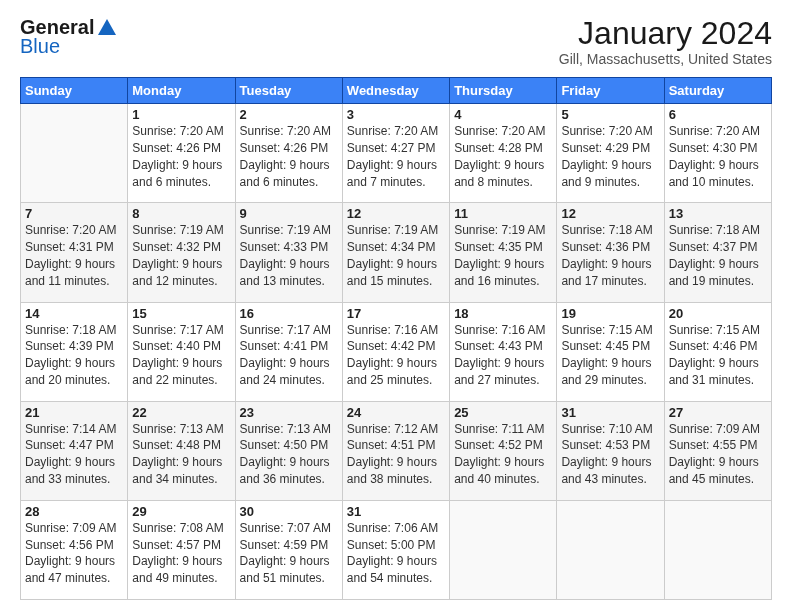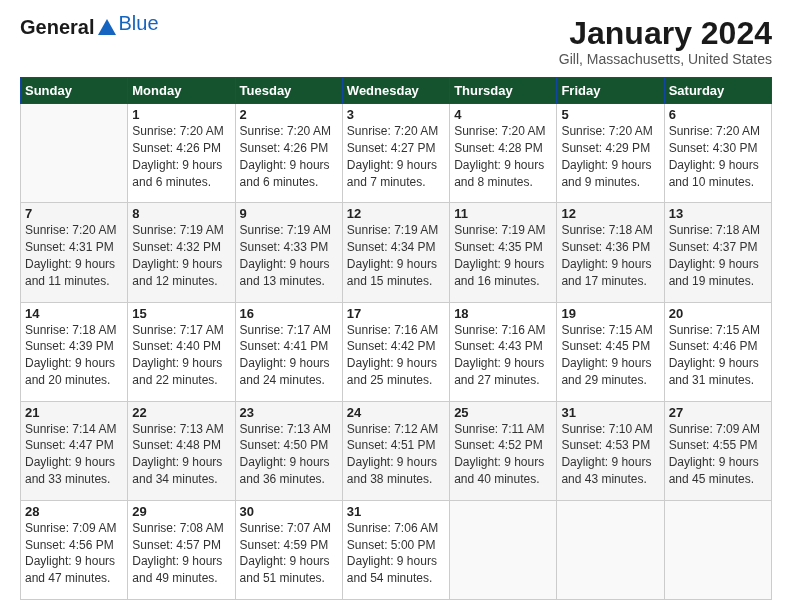--- a/index.html
+++ b/index.html
@@ -18,45 +18,45 @@
       flex-direction: column;
     }
     .header {
       display: flex;
       justify-content: space-between;
       align-items: flex-start;
       margin-bottom: 10px;
     }
     .logo {
       display: flex;
-      flex-direction: row;
+      flex-direction: column;
       align-items: flex-start;
     }
     .title-block {
       text-align: right;
     }
     .main-title {
       font-size: 32px;
-      font-weight: bold;
+      font-weight: normal;
       color: #1a1a1a;
       line-height: 1.1;
     }
     .subtitle {
       font-size: 14px;
       color: #555;
     }
     .calendar {
       flex: 1;
       border: 1px solid #ccc;
       border-collapse: collapse;
       width: 100%;
       table-layout: fixed;
     }
     .calendar th {
-      background: #14532d;
+      background: #3b82f6;
       color: #fff;
       font-size: 13px;
       font-weight: bold;
       padding: 5px 4px;
       text-align: left;
       border: 1px solid #1145a0;
     }
     .calendar td {
       border: 1px solid #ccc;
       vertical-align: top;

